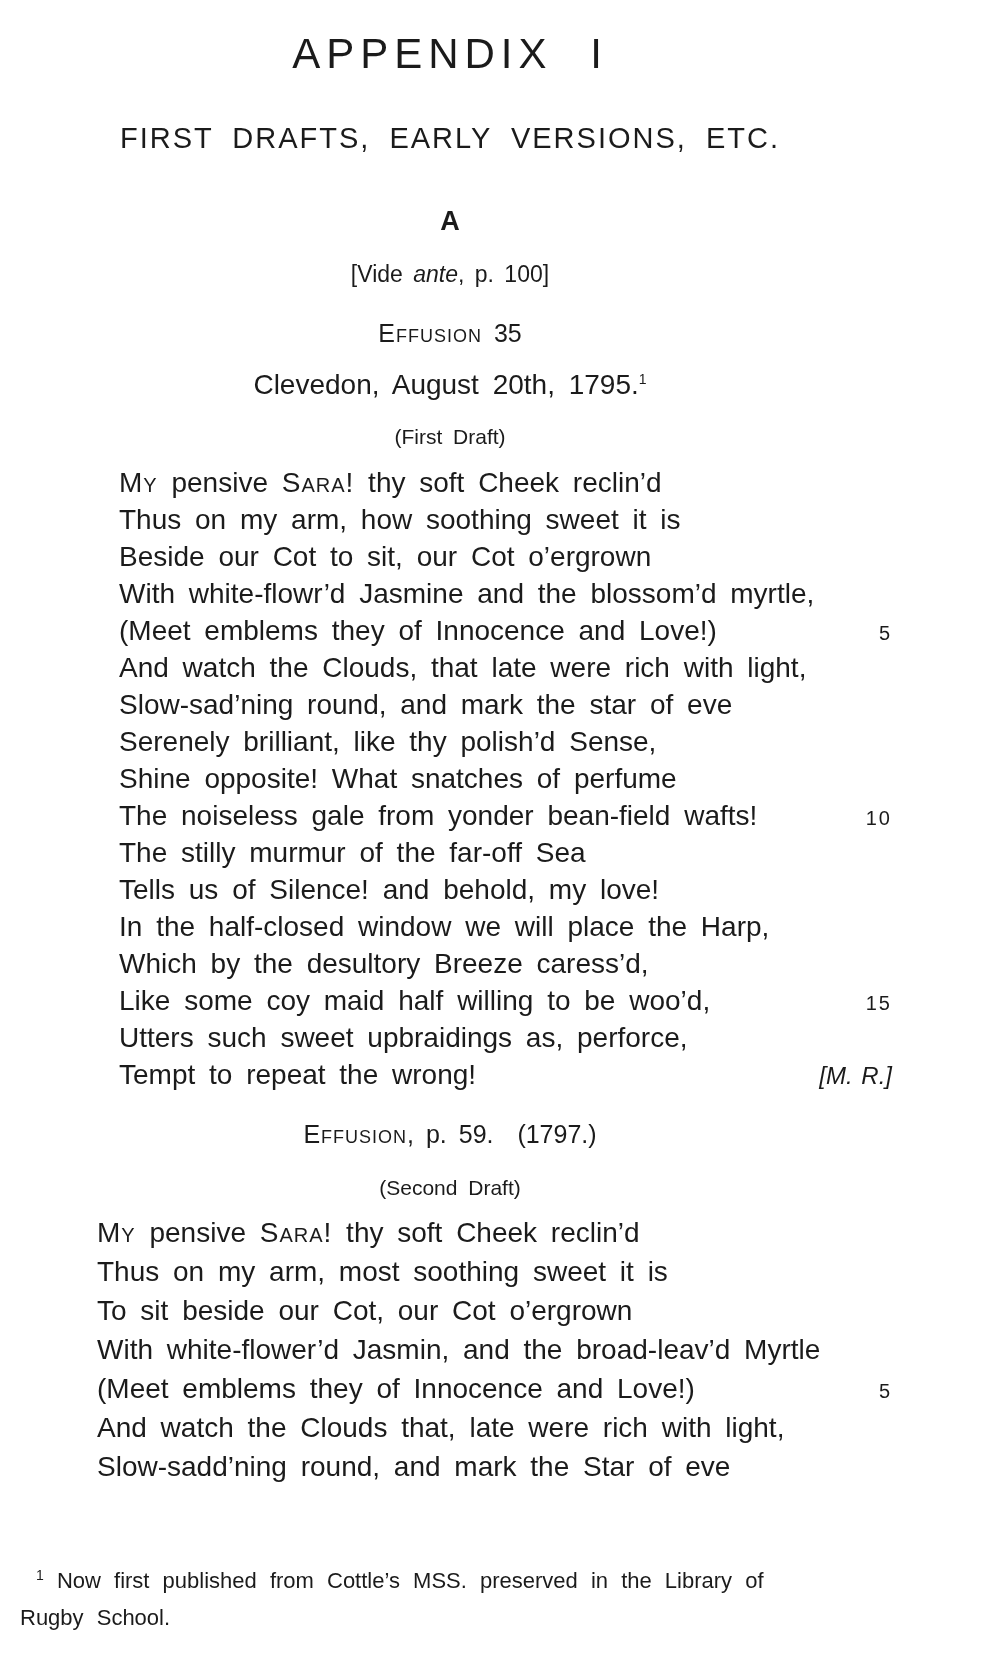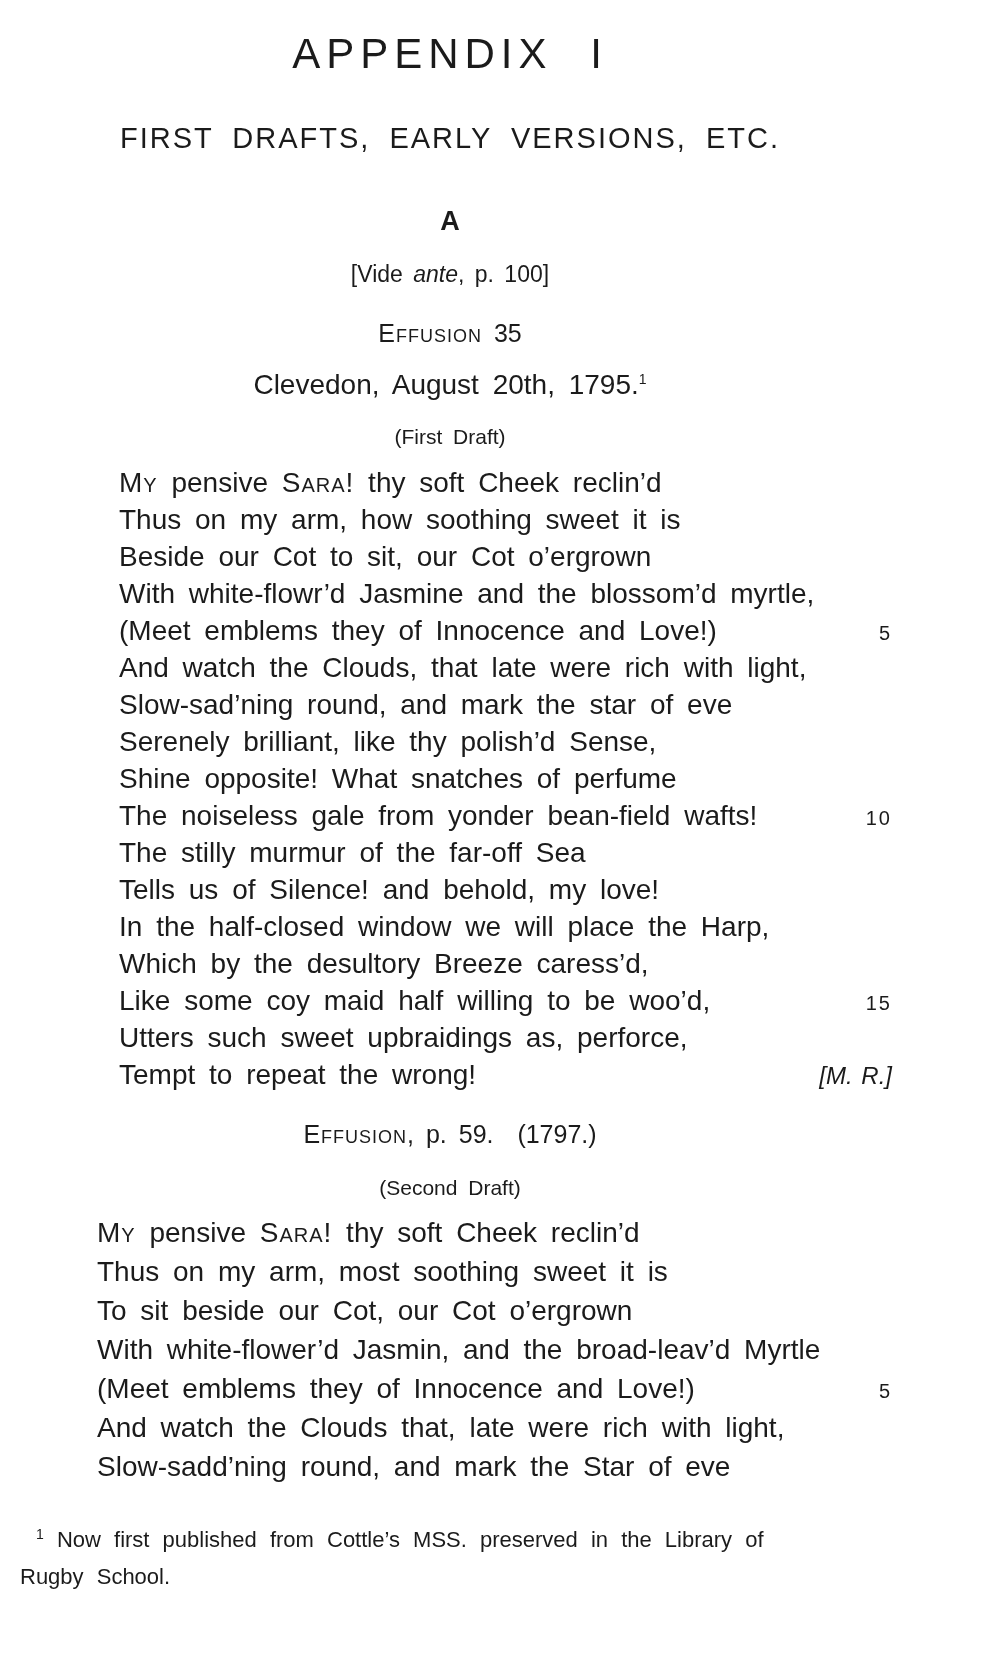--- a/index.html
+++ b/index.html
@@ -34,21 +34,21 @@
     display:flex; align-items:baseline; justify-content:space-between;
     height:37px; line-height:37px; padding:0 8px 0 72px; white-space:nowrap;
   }
   .poem2 { margin-top:12px; }
   .poem2 .line { height:39px; line-height:39px; padding-left:50px; }
   .num { font-size:20px; letter-spacing:2px; word-spacing:0; flex:0 0 auto; }
   .attr { font-style:italic; font-size:24px; word-spacing:2px; flex:0 0 auto; }
   .effusion2 { margin-top:26px; }
   .draft-label2 { margin-top:26px; }
   .footnote {
-    position:absolute; left:20px; right:28px; top:1521px;
+    position:absolute; left:20px; right:28px; top:1562px;
     font-size:22px; line-height:37px; word-spacing:7px;
   }
   .fn-first { padding-left:16px; }
 </style>
 </head>
 <body>
 
 <div class="page">
   <div class="content">
 

